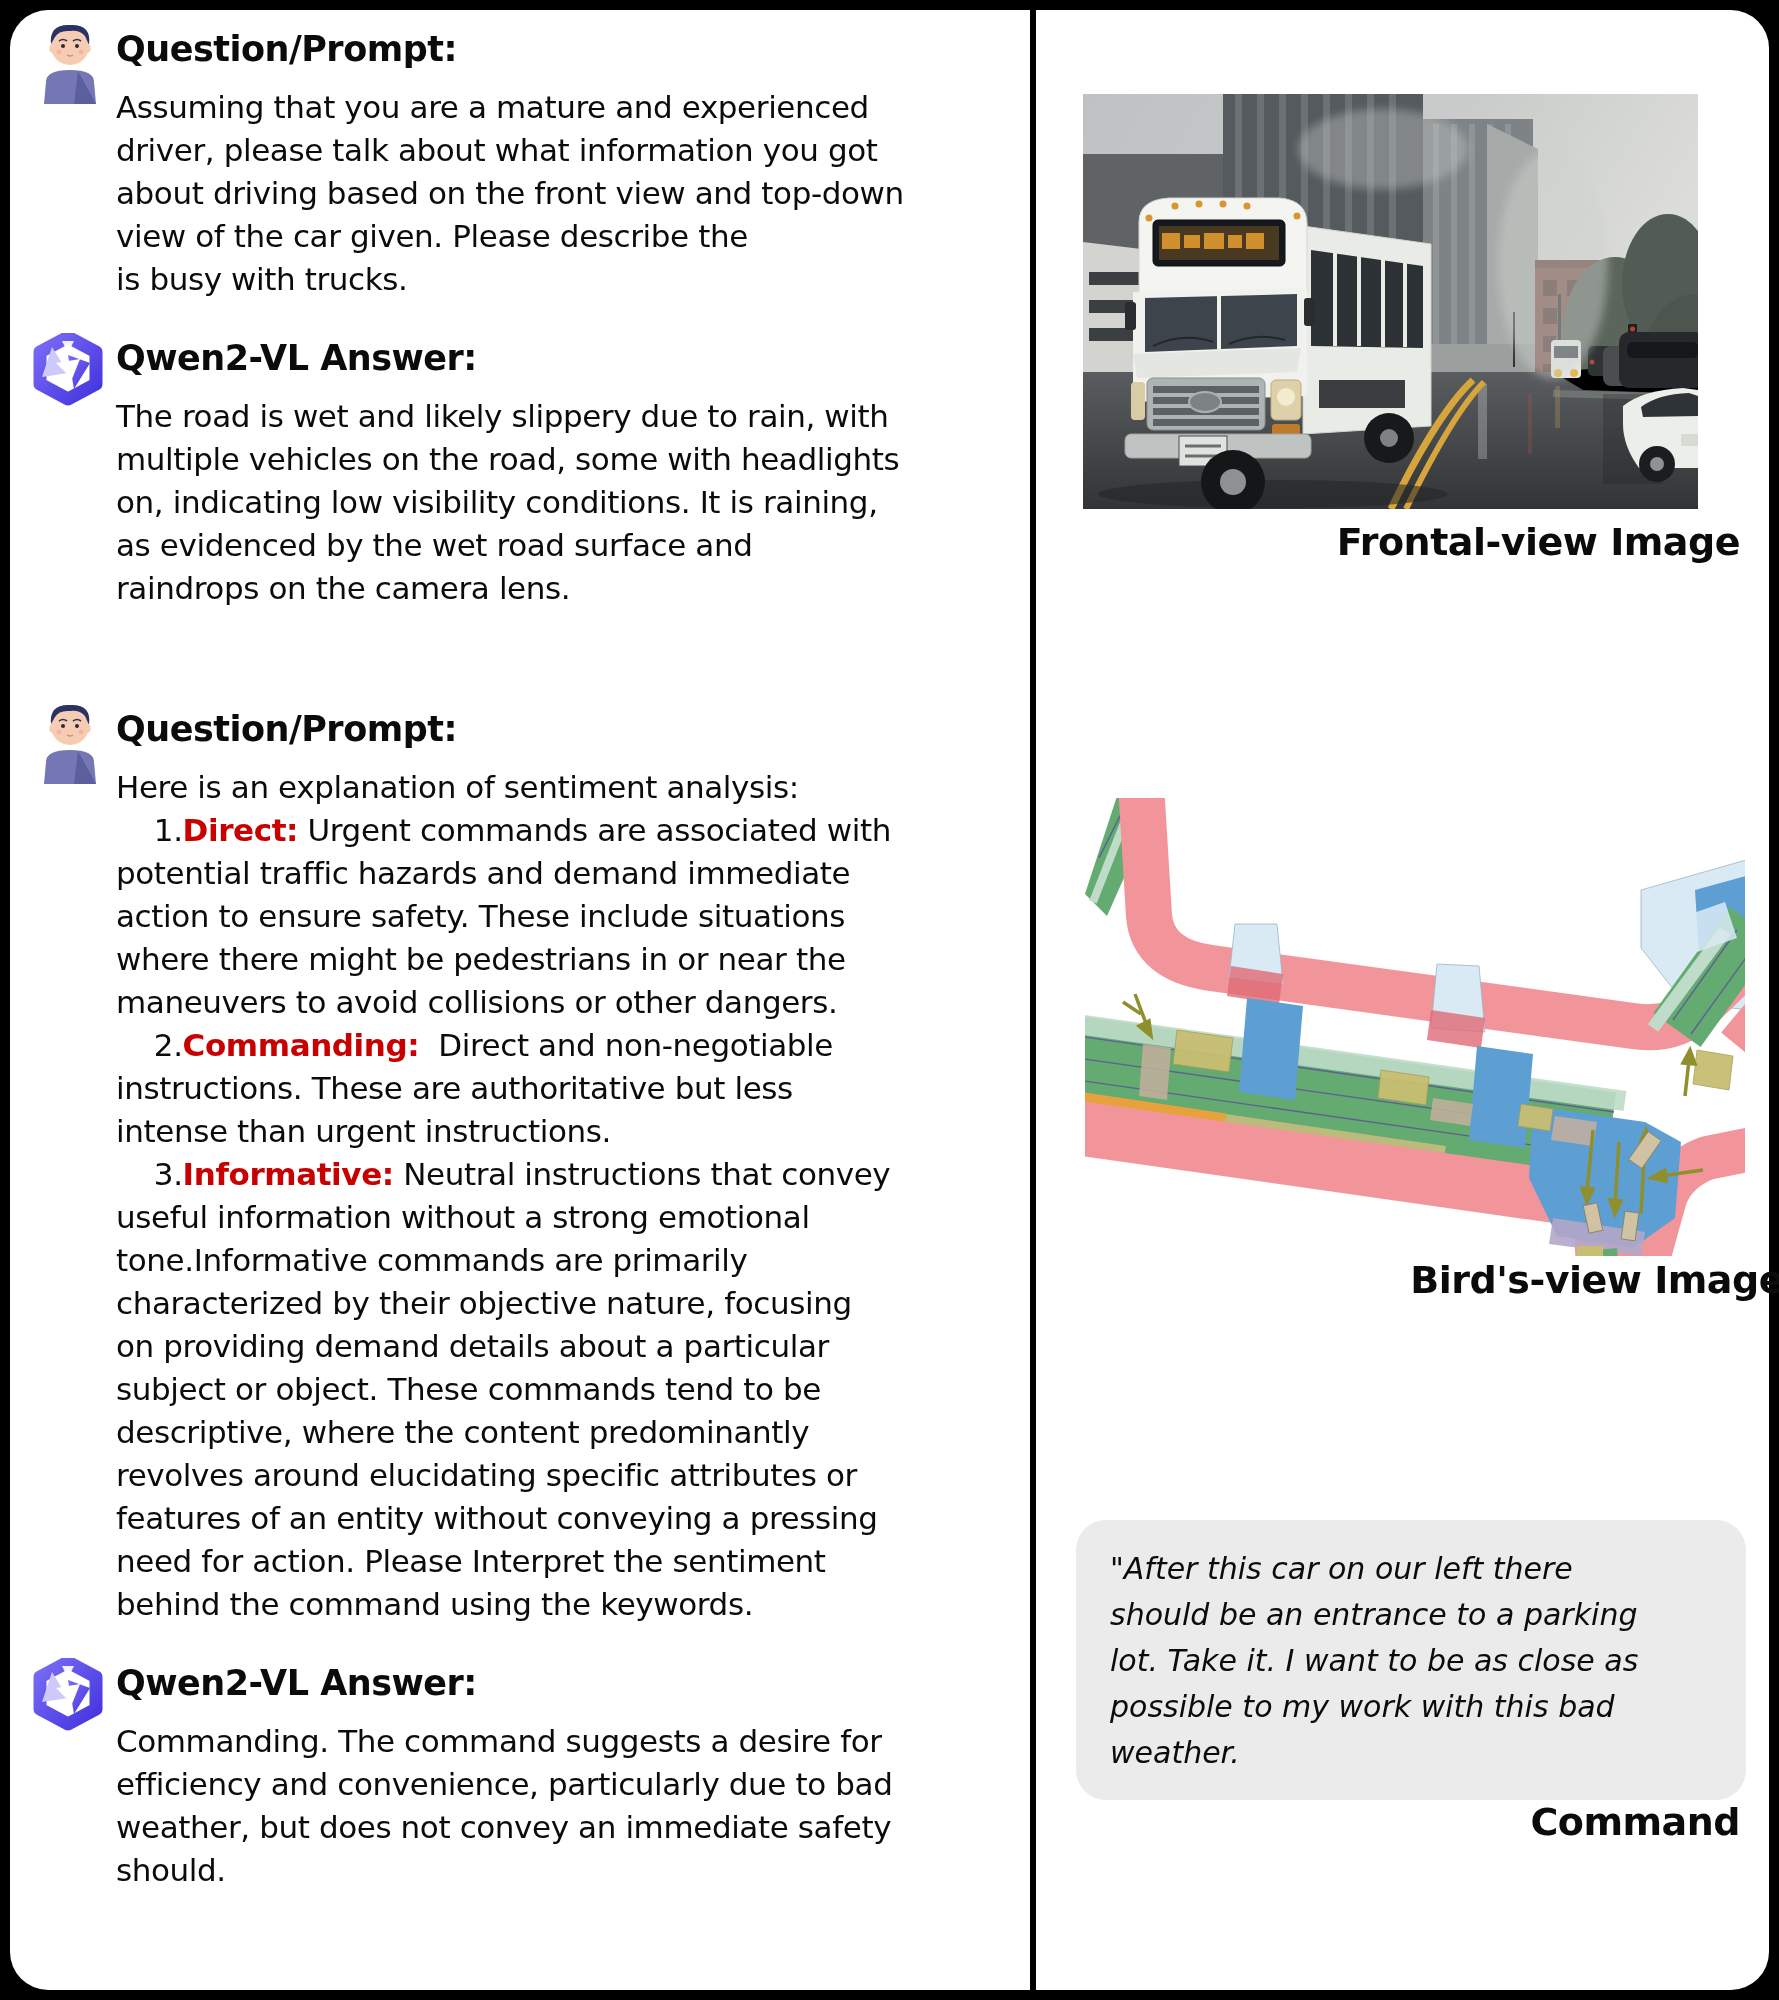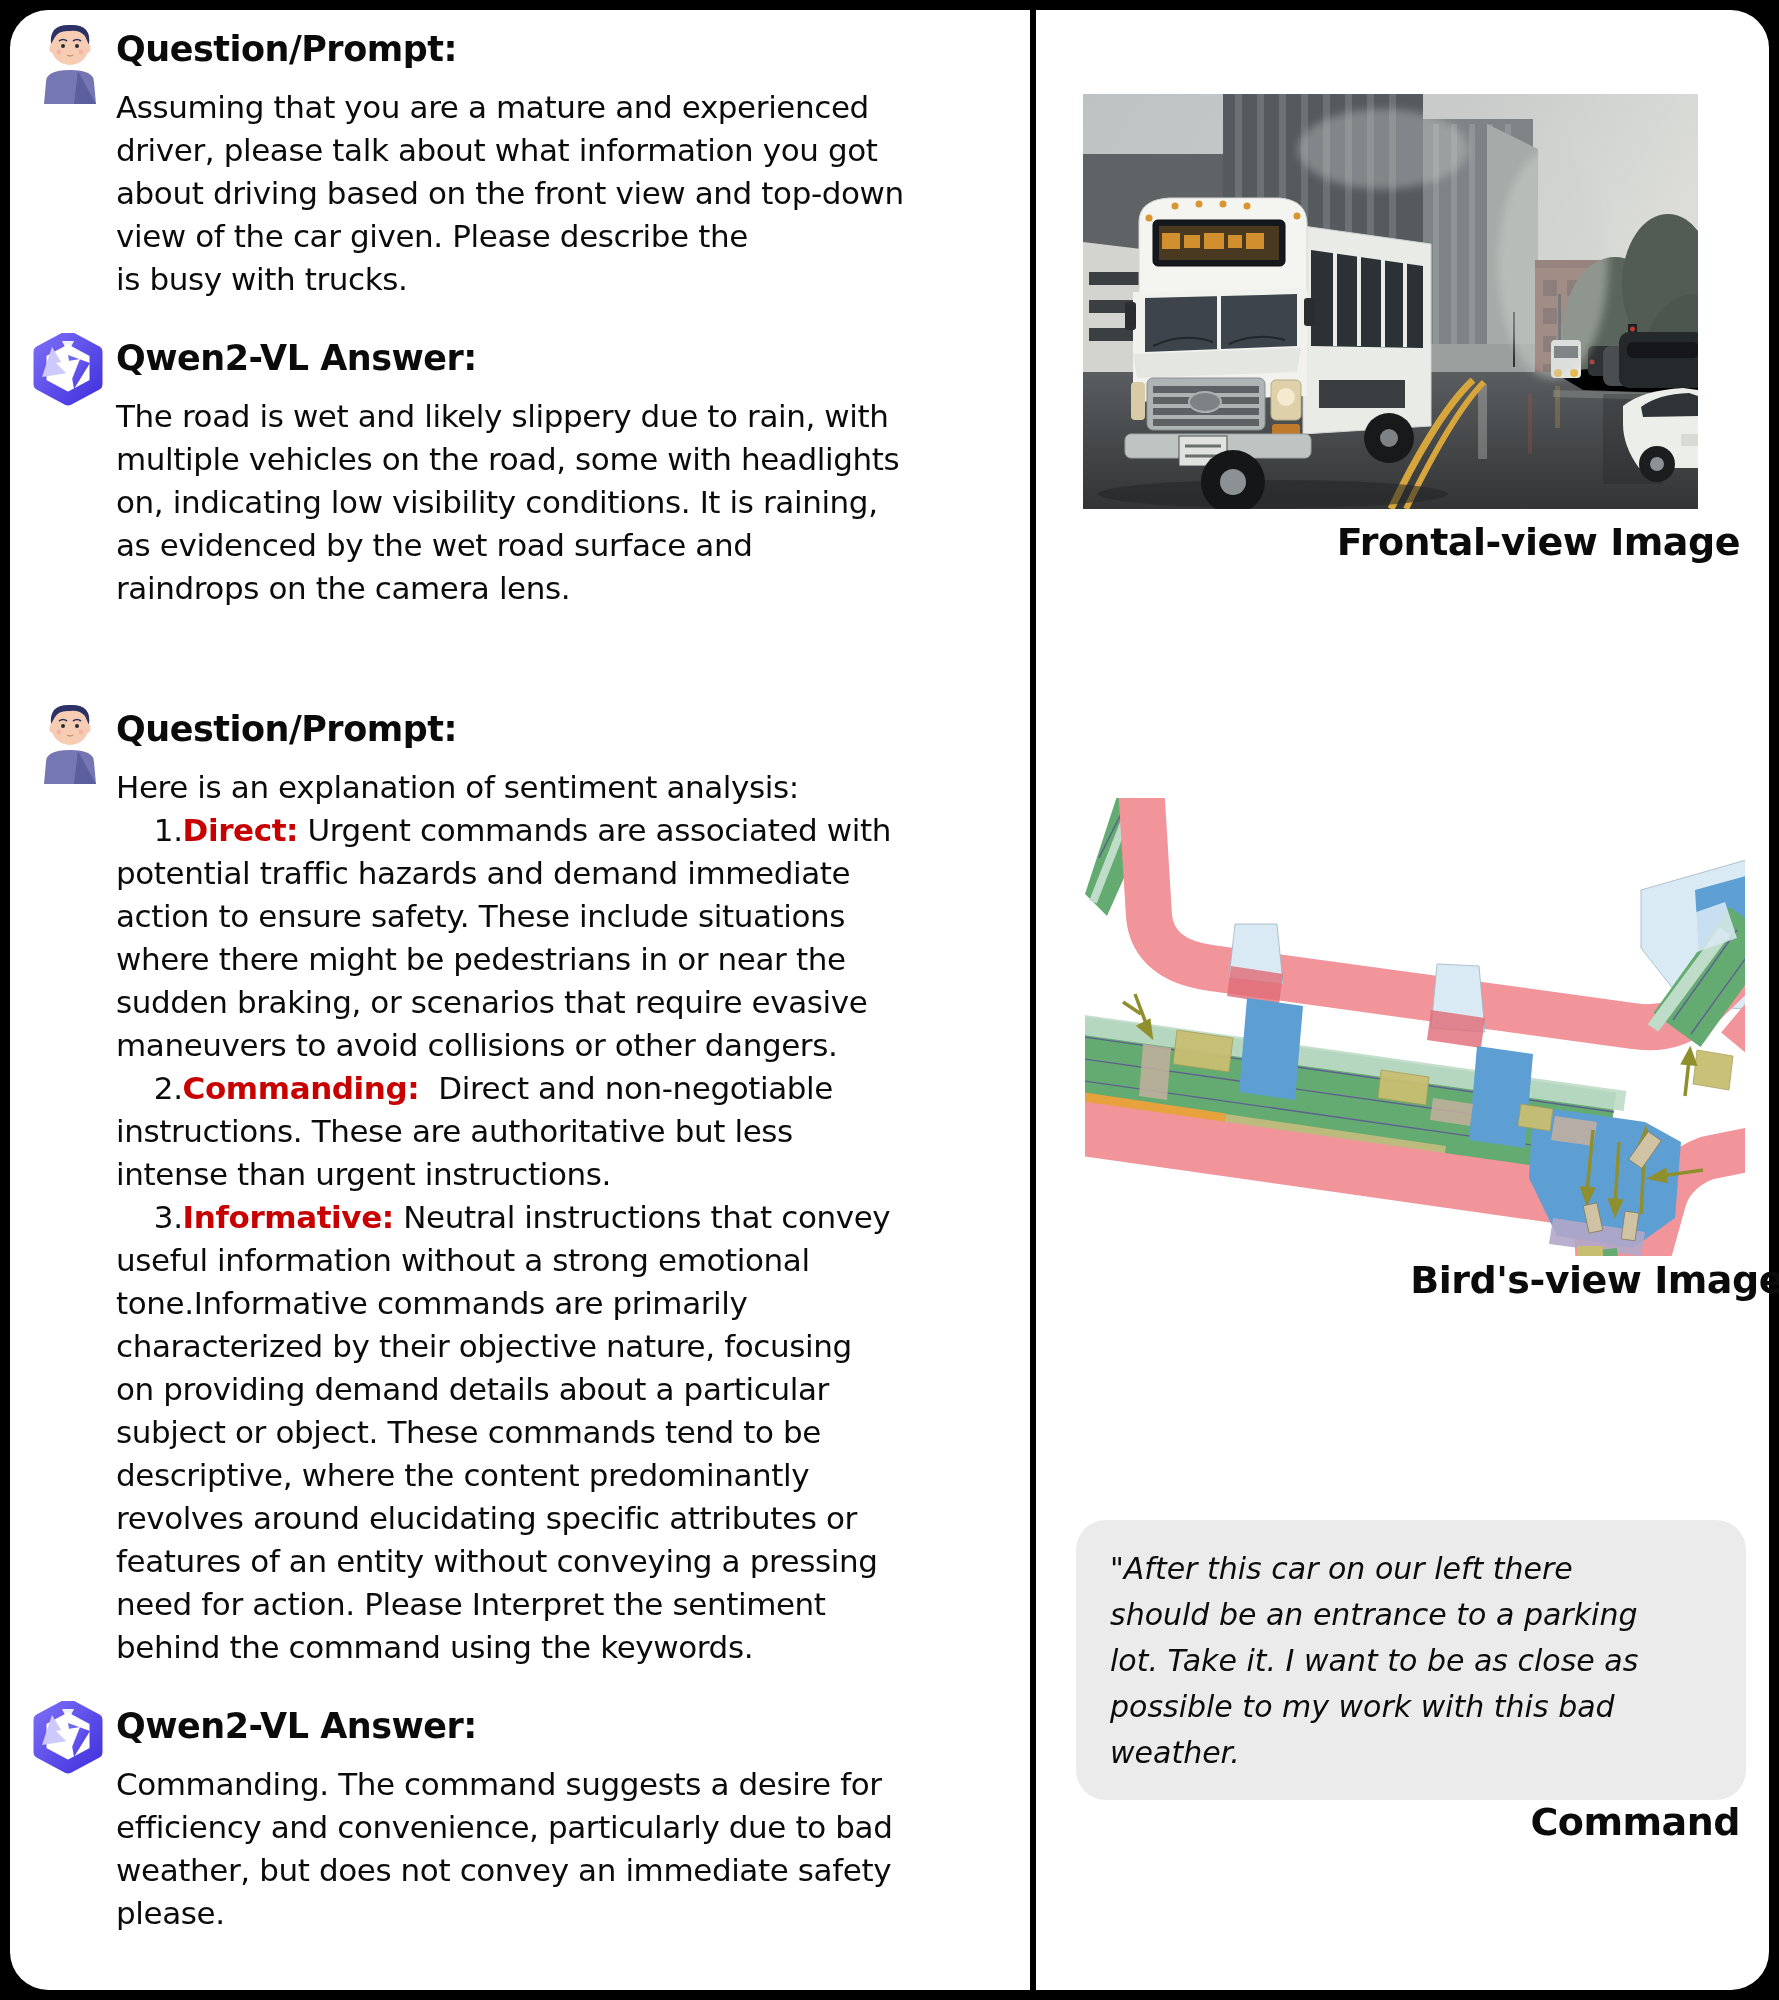--- a/index.html
+++ b/index.html
@@ -138,21 +138,20 @@
         <circle cx="49" cy="34" r="2.4" fill="#F2A9A0" opacity="0.7"></circle>
       </svg>
     </div>
     <div class="qa-heading">Question/Prompt:</div>
     <div class="qa-body">
         <div class="t-line"><span>Here is an explanation of sentiment analysis:</span></div>
         <div class="t-line"><span>    1.</span><span class="kw">Direct:</span><span> Urgent commands are associated with</span></div>
         <div class="t-line"><span>potential traffic hazards and demand immediate</span></div>
         <div class="t-line"><span>action to ensure safety. These include situations</span></div>
         <div class="t-line"><span>where there might be pedestrians in or near the</span></div>
-        <div class="t-line"><span>sudden braking, or scenarios that require evasive</span></div>
         <div class="t-line"><span>maneuvers to avoid collisions or other dangers.</span></div>
         <div class="t-line"><span>    2.</span><span class="kw">Commanding:</span><span>  Direct and non-negotiable</span></div>
         <div class="t-line"><span>instructions. These are authoritative but less</span></div>
         <div class="t-line"><span>intense than urgent instructions.</span></div>
         <div class="t-line"><span>    3.</span><span class="kw">Informative:</span><span> Neutral instructions that convey</span></div>
         <div class="t-line"><span>useful information without a strong emotional</span></div>
         <div class="t-line"><span>tone.Informative commands are primarily</span></div>
         <div class="t-line"><span>characterized by their objective nature, focusing</span></div>
         <div class="t-line"><span>on providing demand details about a particular</span></div>
         <div class="t-line"><span>subject or object. These commands tend to be</span></div>
@@ -172,21 +171,21 @@
         <path d="M36 22 L58 30 L42 56 Z" fill="url(#qg1)"></path>
         <path d="M24 30 L48 26 L40 46 Z" fill="#FFFFFF"></path>
         <path d="M30 8 L42 8 L36 20 Z" fill="#FFFFFF" opacity="0.9"></path>
       </svg>
     </div>
     <div class="qa-heading">Qwen2-VL Answer:</div>
     <div class="qa-body">
         <div class="t-line"><span>Commanding. The command suggests a desire for</span></div>
         <div class="t-line"><span>efficiency and convenience, particularly due to bad</span></div>
         <div class="t-line"><span>weather, but does not convey an immediate safety</span></div>
-        <div class="t-line"><span>please.</span></div>
+        <div class="t-line"><span>should.</span></div>
       </div>
   </div>
 </div>
 
 <div class="fig fig-frontal">
   <svg viewBox="0 0 615 415" preserveAspectRatio="none">
     <defs>
       <linearGradient id="skyg" x1="0" y1="0" x2="1" y2="0.3">
         <stop offset="0" stop-color="#BEC2C3"></stop>
           <stop offset="0.6" stop-color="#C9CCCA"></stop>

